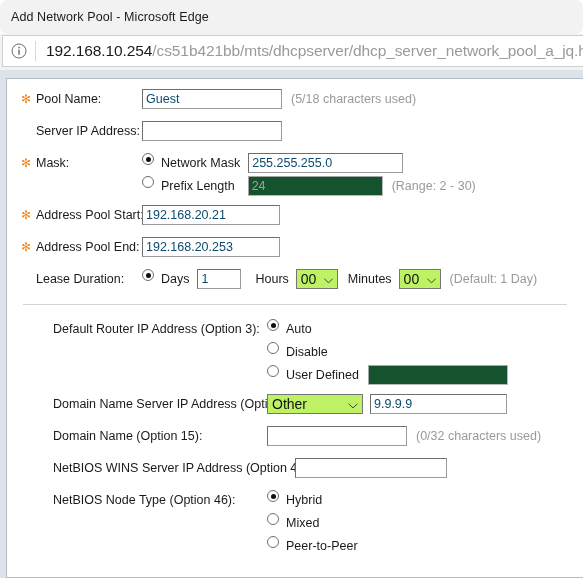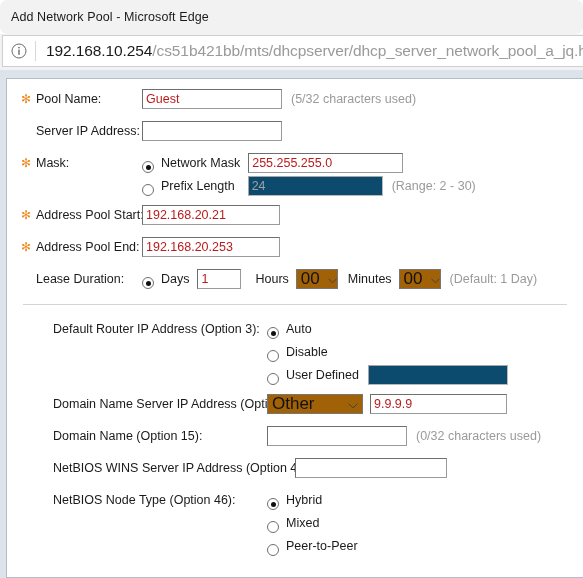--- a/index.html
+++ b/index.html
@@ -130,25 +130,25 @@
   input.txt {
     font-family: "Liberation Sans", sans-serif;
     font-size: 12.5px;
     height: 20px;
     box-sizing: border-box;
     border: 1px solid #9b9b9b;
     border-top-color: #6e6e6e;
     border-left-color: #6e6e6e;
     background: #ffffff;
     padding: 0 2px 0 3px;
-    color: #b91c1c;
+    color: #0c4a6e;
     outline: none;
   }
   input.txt[disabled] {
-    background: #0c4a6e;
+    background: #14532d;
     color: #a0a0a0;
     border-color: #b9b9b9;
     border-top-color: #a6a6a6;
     border-left-color: #a6a6a6;
   }
   .w-poolname { width: 140px; }
   .w-subnet { width: 140px; }
   .w-mask { width: 155px; }
   .w-prefix { width: 135px; }
   .w-pool { width: 138px; }
@@ -162,21 +162,21 @@
     color: #9a9a9a;
     font-size: 12.5px;
     line-height: 20px;
     margin-left: 9px;
     white-space: nowrap;
   }
 
   
   .radio-line {
     display: flex;
-    align-items: flex-end;
+    align-items: flex-start;
     height: 20px;
     white-space: nowrap;
   }
   .radio-line + .radio-line { margin-top: 3px; }
   .radio {
     width: 12px;
     height: 12px;
     min-width: 12px;
     border-radius: 50%;
     border: 1px solid #6f6f6f;
@@ -195,26 +195,26 @@
   }
   .radio-lbl { line-height: 20px; }
 
   .rcol { display: flex; flex-direction: column; }
 
   
   .sel {
     height: 20px;
     box-sizing: border-box;
     border: 1px solid #767676;
-    background: #a16207;
+    background: #bef264;
     display: inline-flex;
     align-items: center;
     justify-content: space-between;
     padding: 0 4px 0 4px;
-    font-size: 17px;
+    font-size: 14px;
     color: #111;
     position: relative;
   }
   .sel .chev {
     margin-left: 8px;
     display: inline-block;
   }
   .w-sel-time { width: 42px; }
   .w-sel-dns { width: 96px; }
 
@@ -263,21 +263,21 @@
 <div class="panel-outer">
 <div class="panel">
 <div class="form">
 
   <div class="row">
     <div class="lbl">
       <span class="star">✻</span>
       <span class="lbl-text">Pool Name:</span>
     </div>
     <input class="txt w-poolname" type="text" value="Guest" style="">
-    <span class="hint">(5/32 characters used)</span>
+    <span class="hint">(5/18 characters used)</span>
   </div>
 
   <div class="row">
     <div class="lbl">
       <span class="star empty">&nbsp;</span>
       <span class="lbl-text">Server IP Address:</span>
     </div>
     <input class="txt w-subnet" type="text" value="" style="">
   </div>
 

